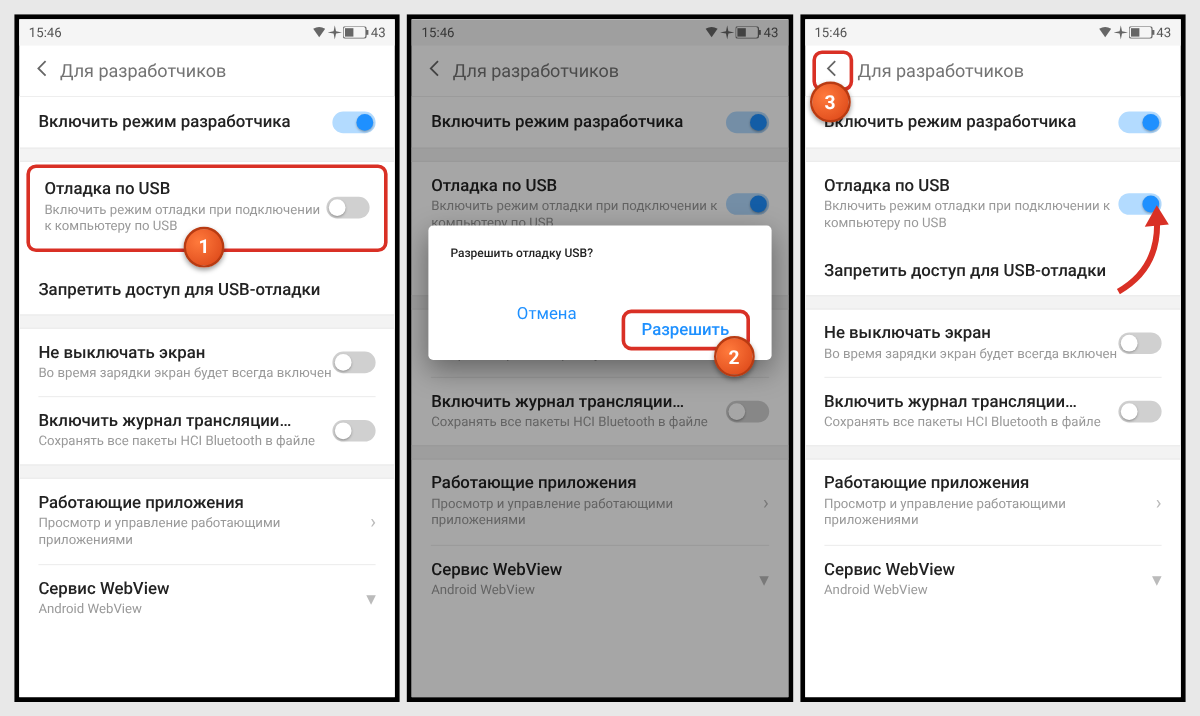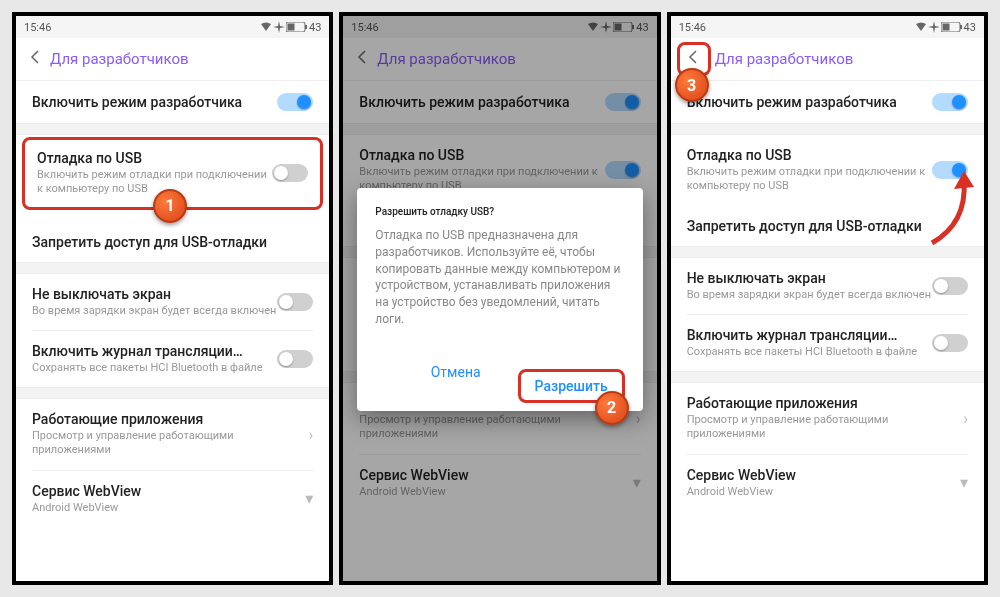--- a/index.html
+++ b/index.html
@@ -37,21 +37,21 @@
   .statusbar .right { display: flex; align-items: center; gap: 1px; }
   .statusbar svg { display: block; }
   .header {
     height: 42px;
     display: flex;
     align-items: center;
     padding: 0 6px;
     border-bottom: 1px solid #eee;
   }
   .back-icon { padding: 4px 6px; }
-  .header-title { font-size: 15px; color: #8b5cf6; }
+  .header-title { font-size: 15px; color: #737373; }
   .content { flex: 1; overflow: hidden; background: #fff; }
   .row {
     padding: 12px 16px;
     display: flex;
     align-items: center;
     position: relative;
   }
   .row .txt { flex: 1; min-width: 0; }
   .row .title { font-size: 14px; color: #222; font-weight: 500; white-space: nowrap; overflow: hidden; text-overflow: ellipsis; }
   .row .sub { font-size: 11px; color: #999; line-height: 1.3; margin-top: 2px; }
@@ -297,21 +297,20 @@
           <div class="title">Сервис WebView</div>
           <div class="sub">Android WebView</div>
         </div>
       <span class="chevron">▾</span>
     </div>
   </div>
 
   <div class="dim-overlay"></div>
   <div class="dialog">
     <div class="dtitle">Разрешить отладку USB?</div>
-    <div class="dbody">Отладка по USB предназначена для разработчиков. Используйте её, чтобы копировать данные между компьютером и устройством, устанавливать приложения на устройство без уведомлений, читать логи.</div>
     <div class="dactions">
       <span class="cancel">Отмена</span>
       <span class="allow-hl">Разрешить</span>
     </div>
     <div class="step-badge" style="bottom:-14px; right:14px;">2</div>
   </div>
 </div>
 
 <div class="phone" style="position:relative;">
   <div class="statusbar">

